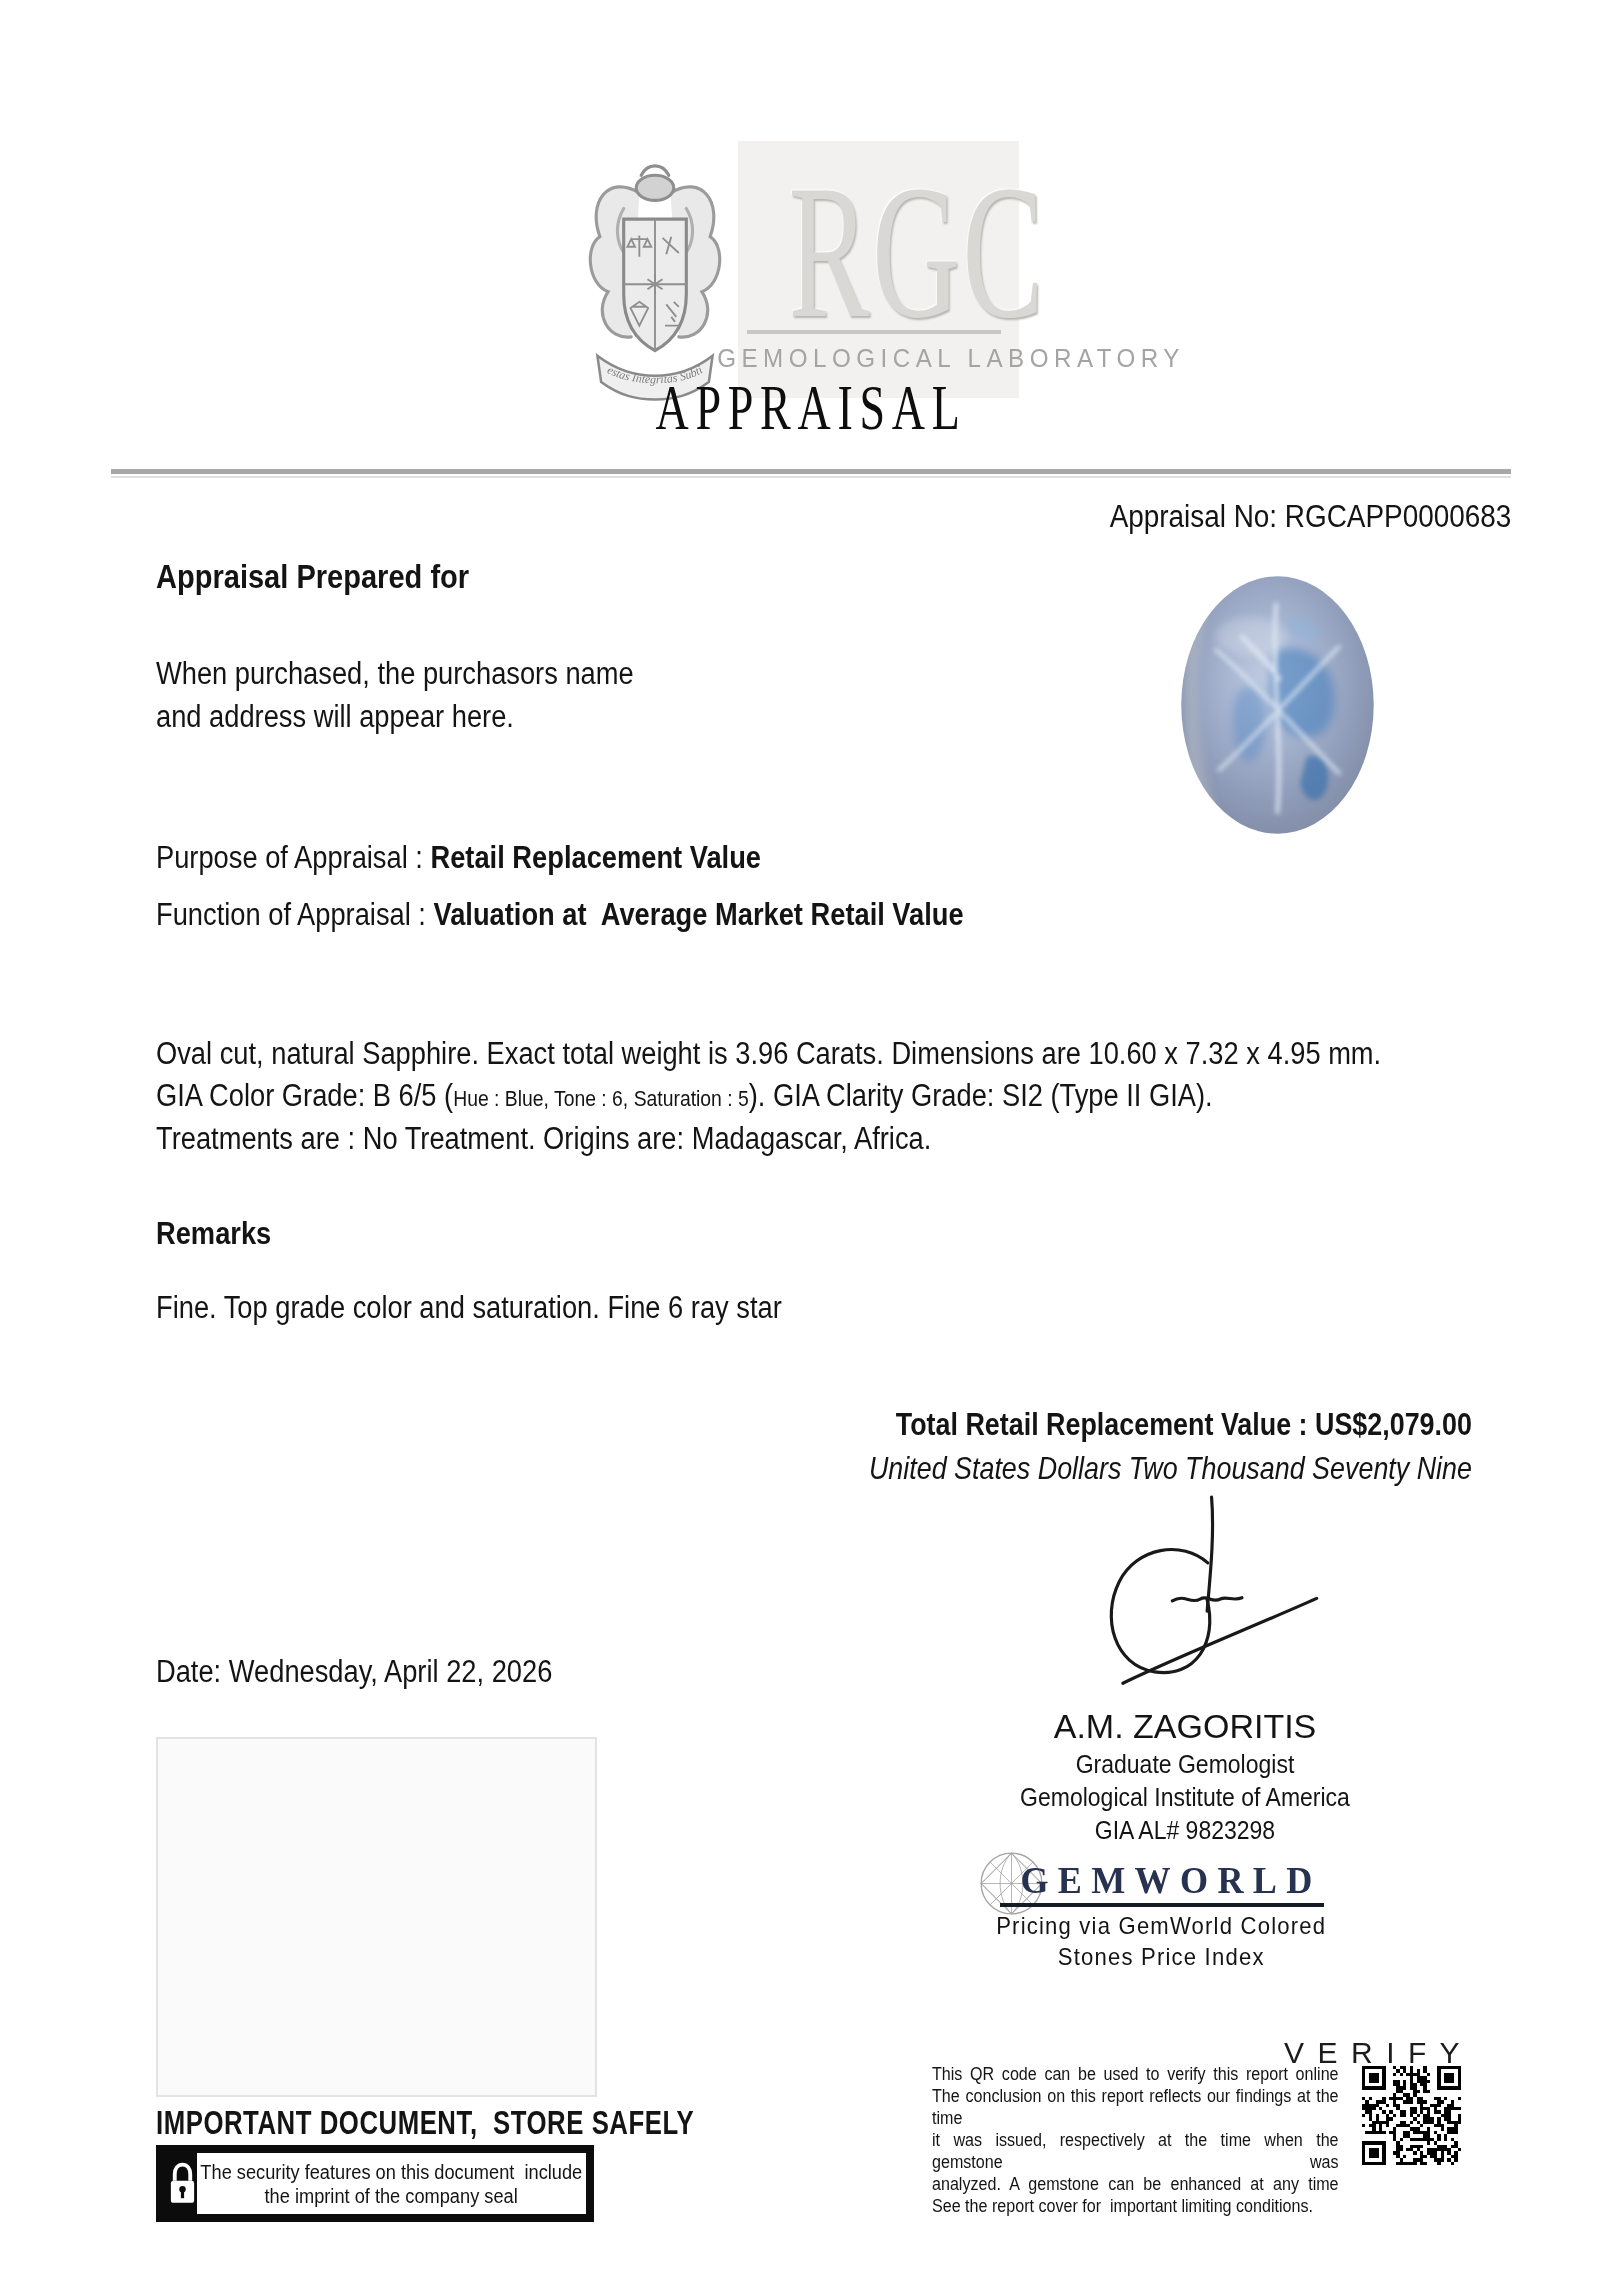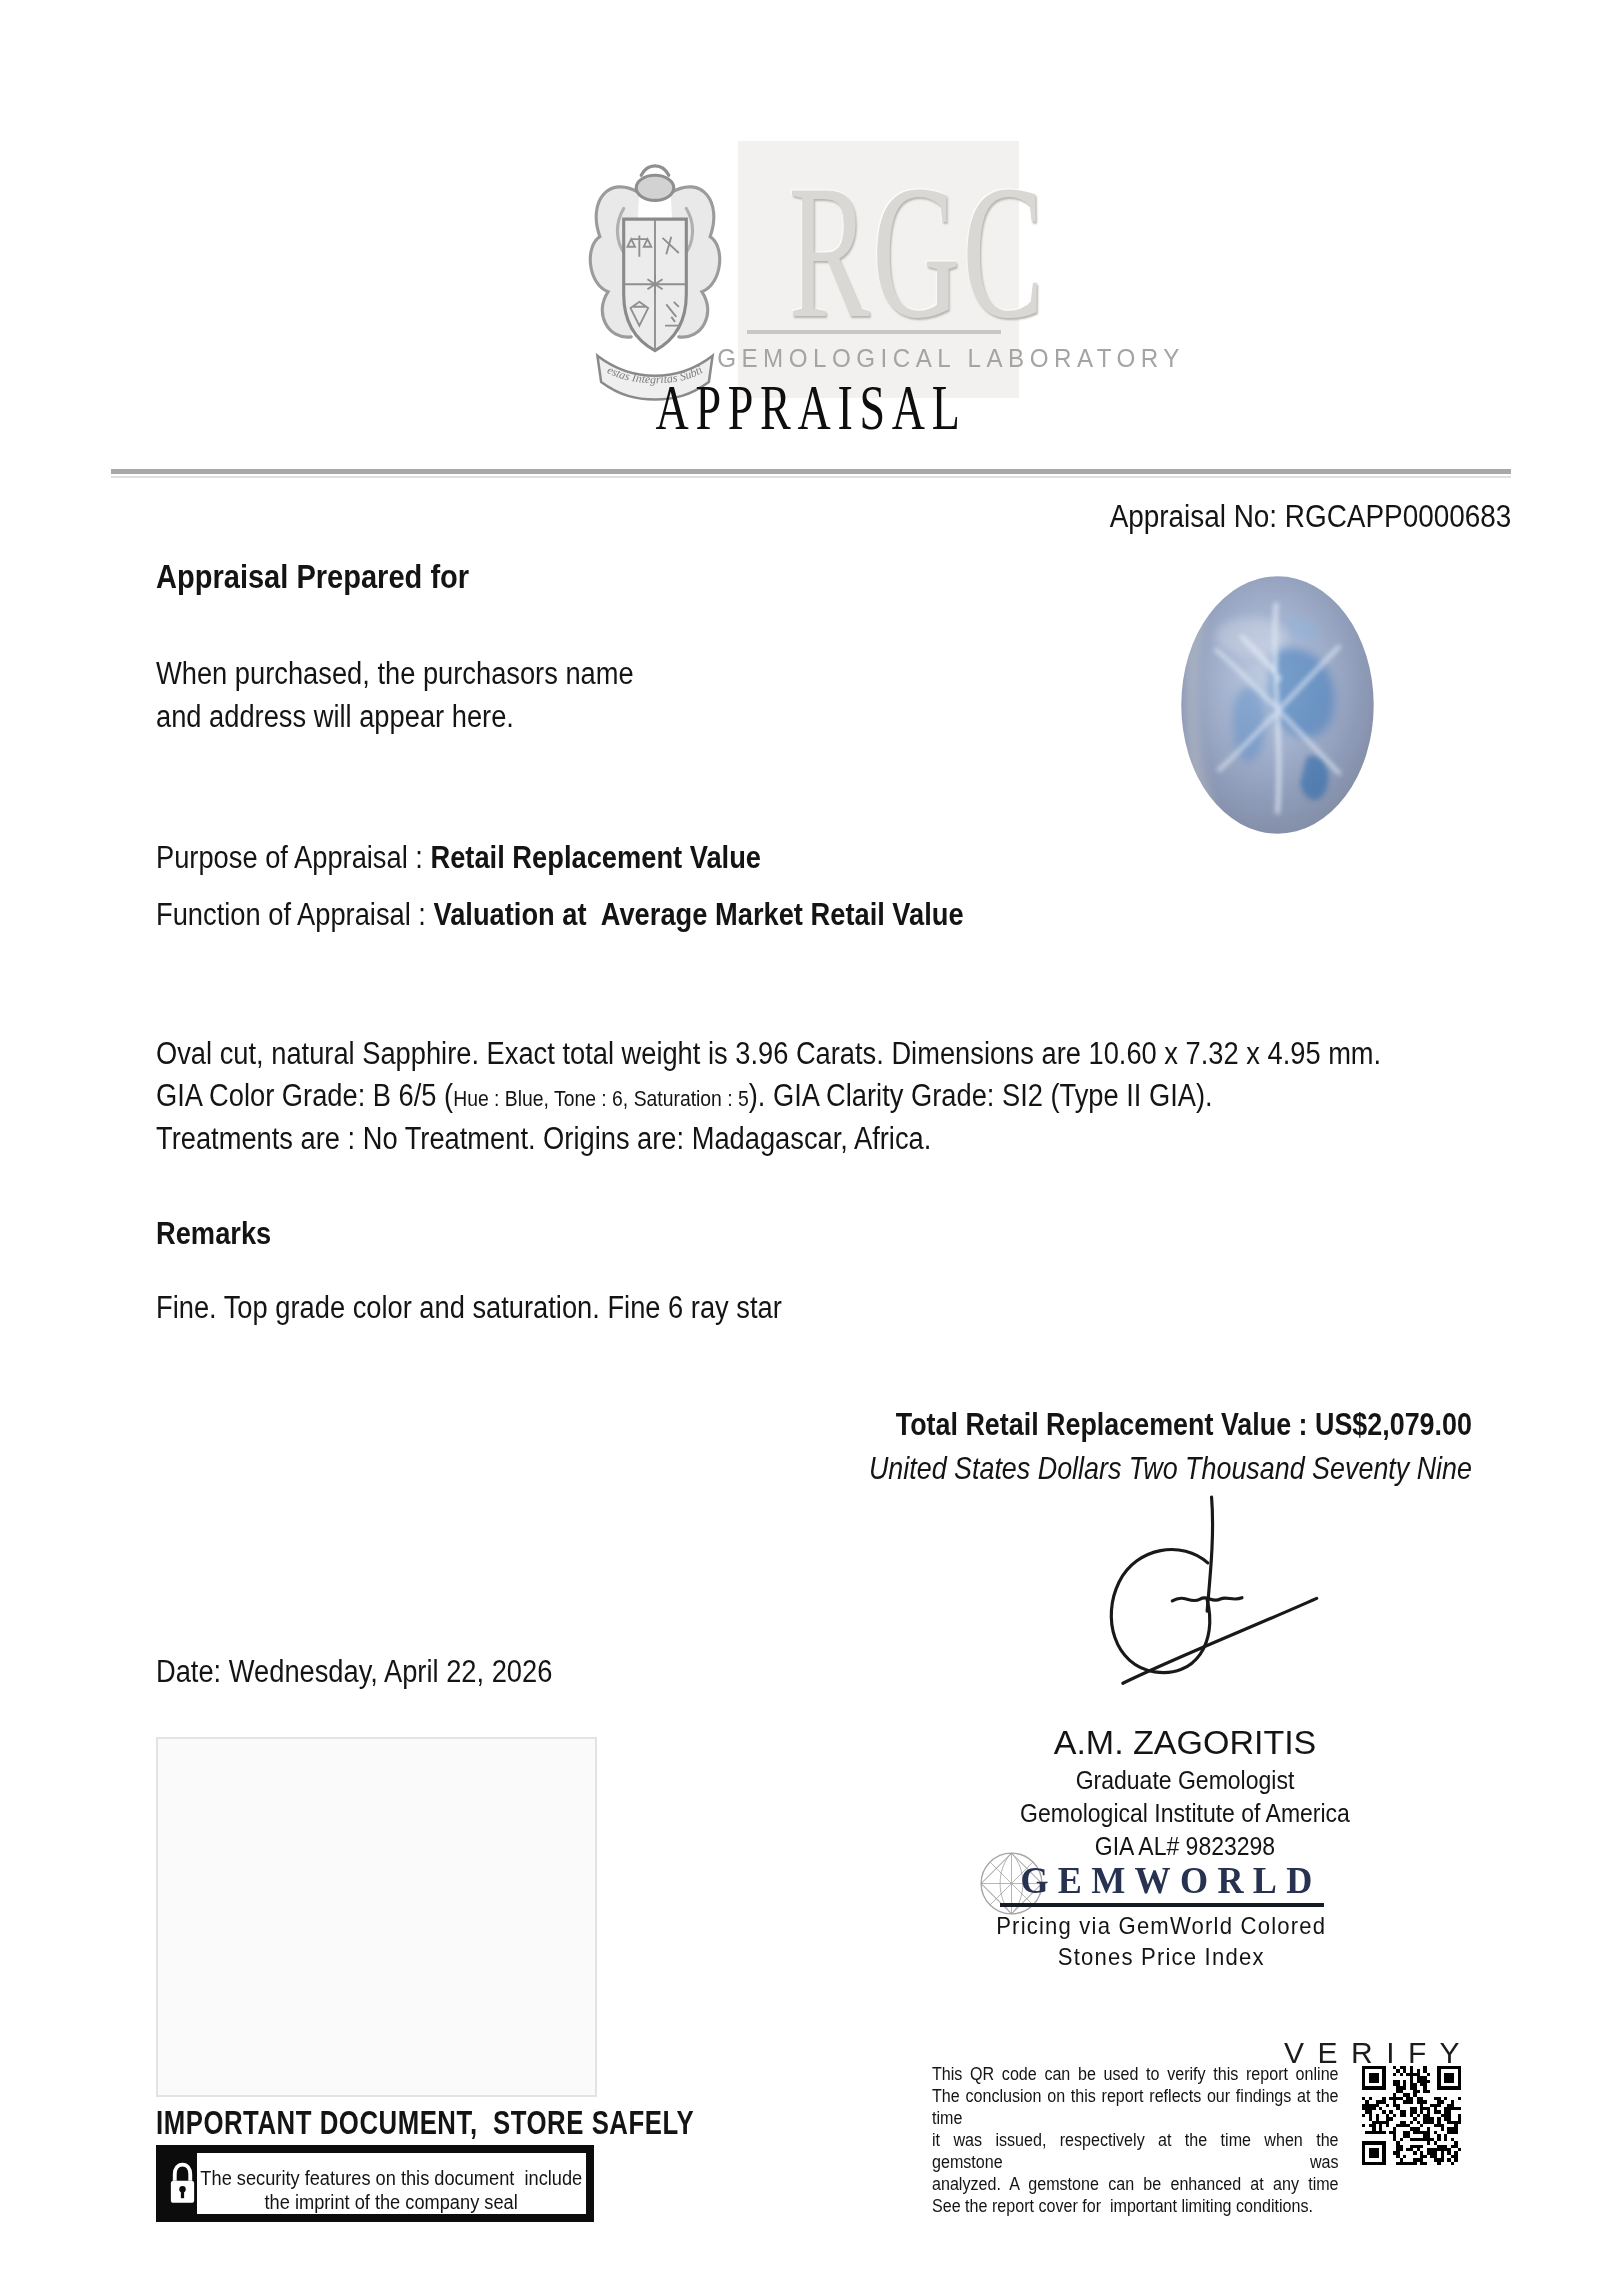--- a/index.html
+++ b/index.html
@@ -45,21 +45,21 @@
   .remarks-h{left:156px;top:1216px;font-size:31px;transform:scaleX(.88);}
   .remarks-t{left:156px;top:1290px;transform:scaleX(.88);}
   .date-line{left:156px;top:1654px;transform:scaleX(.88);}
 
   
   .val-total{right:150px;top:1406px;font-size:32px;transform:scaleX(.84);}
   .val-words{right:150px;top:1450px;font-size:32px;transform:scaleX(.84);}
 
   
   .sig-svg{left:1047px;top:1492px;width:281px;height:209px;}
-  .signer{left:982px;top:1705px;width:406px;margin-top:16px;}
+  .signer{left:982px;top:1705px;width:406px;}
   .signer-name{font-size:34px;line-height:43px;}
   .signer-sub{font-size:25px;line-height:33px;transform:scaleX(.92);transform-origin:50% 50%;}
 
   
   .gw{left:968px;top:1845px;width:406px;height:131px;}
   .gw-globe{position:absolute;left:9.2px;top:3.9px;width:69px;height:69px;opacity:.8;}
   .gw-brand{position:absolute;left:0;right:0;top:13px;text-align:center;
             font-family:"Liberation Serif",serif;font-weight:bold;font-size:38px;
             letter-spacing:9.8px;color:#273250;transform:scaleX(.95);}
   .gw-rule{position:absolute;left:32px;right:50px;top:58px;height:3.9px;background:#171b24;}
@@ -73,21 +73,21 @@
   .vtext{left:932px;top:2063px;width:462px;font-size:18.3px;line-height:22px;
          transform:scaleX(.88);transform-origin:0 0;}
   .qr{left:1362px;top:2066px;width:99px;height:99px;}
 
   
   .seal-box{left:156px;top:1737px;width:437px;height:356px;background:#fafafa;border:2px solid #e3e3e3;}
   .important{left:156px;top:2104px;font-size:33px;letter-spacing:0.7px;transform:scaleX(.78);transform-origin:0 0;}
   .sec-outer{left:156px;top:2145px;width:438px;height:77px;background:#0c0c0c;}
   .sec-lock{position:absolute;left:10.5px;top:15.7px;width:31px;height:46px;}
   .sec-inner{position:absolute;left:39px;top:5.9px;right:5.9px;bottom:5.9px;background:#ffffff;
-             border:2.6px solid #0c0c0c;display:flex;flex-direction:column;justify-content:flex-end;align-items:center;}
+             border:2.6px solid #0c0c0c;display:flex;flex-direction:column;justify-content:center;align-items:center;}
   .sec-line{font-size:19.6px;line-height:24px;transform:scaleX(.93);white-space:nowrap;}
 </style>
 </head>
 <body>
 
 <div class="page">
 
   <div class="abs rgc-panel"></div>
 
   <svg class="abs" style="left:579px;top:149px;width:152px;height:263px" viewBox="0 0 240 420">

